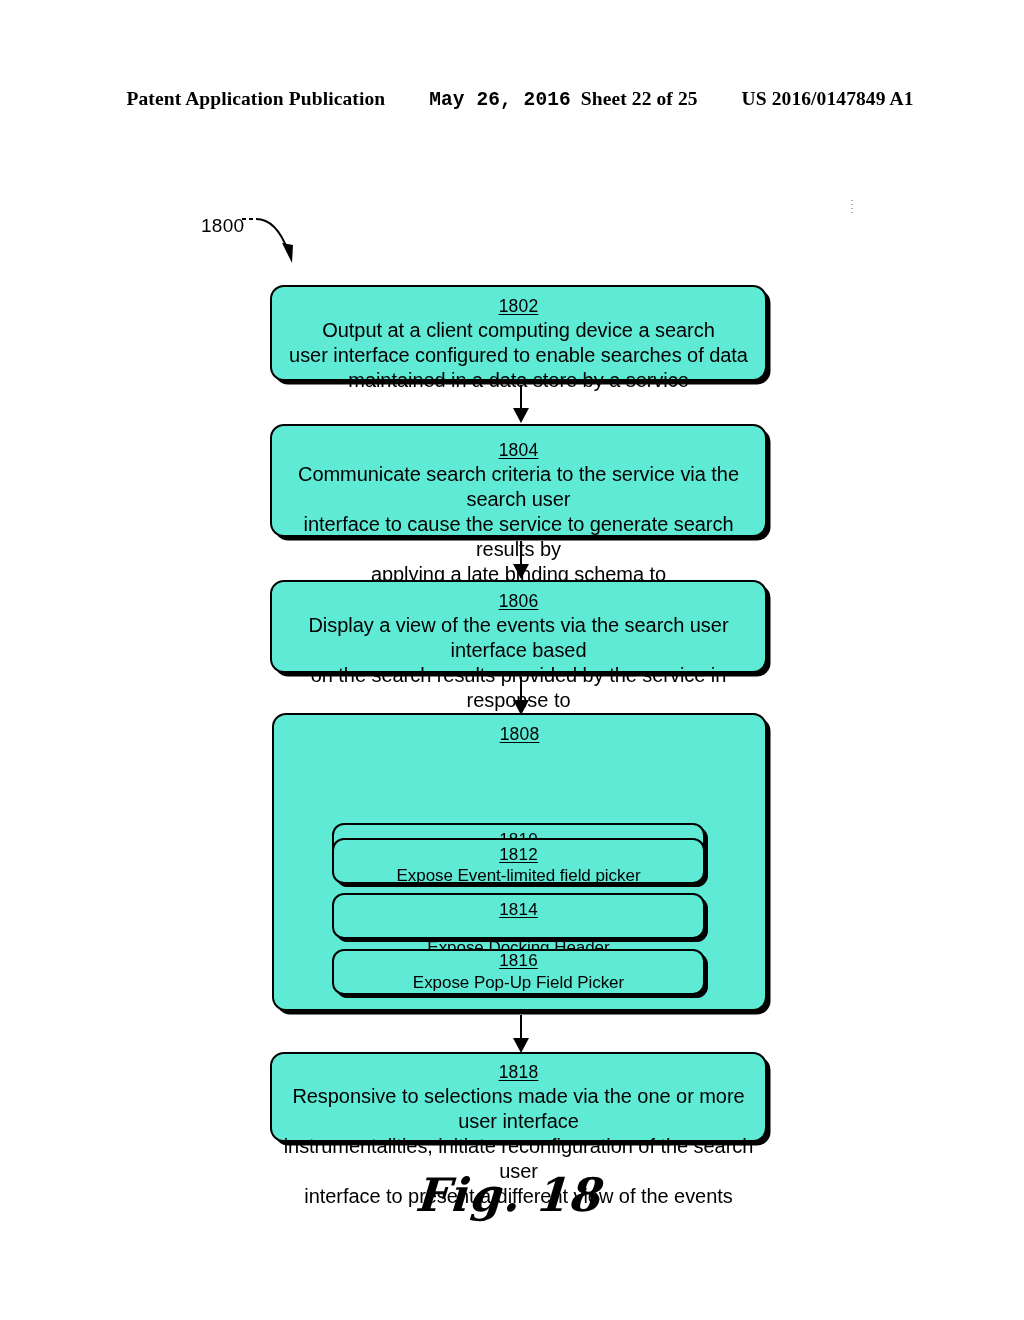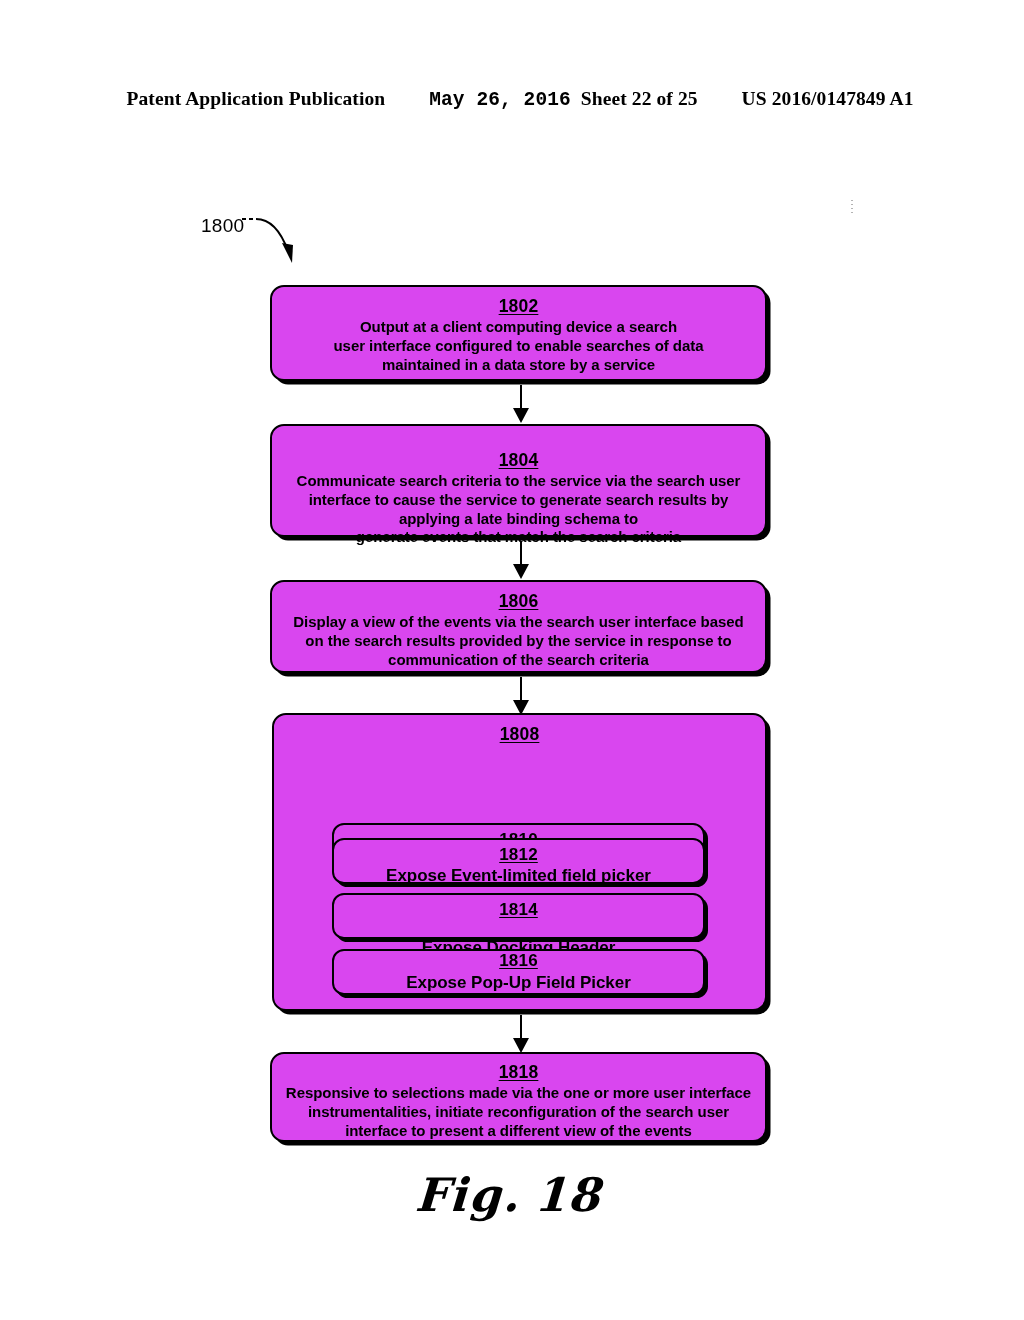--- a/index.html
+++ b/index.html
@@ -51,46 +51,45 @@
     left: 240px;
     top: 205px;
     width: 80px;
     height: 80px;
   }
 
   
   .flow-box {
     position: absolute;
     box-sizing: border-box;
-    background: #d946ef;
+    background: #5eead4;
     border: 2.2px solid #000000;
     border-radius: 14px;
     box-shadow: 4px 4px 0 -0.5px #000000;
     display: flex;
     flex-direction: column;
     align-items: center;
     justify-content: flex-start;
     text-align: center;
-    font-weight: bold;
   }
   .flow-box.inner {
     border-width: 2px;
     border-radius: 12px;
     box-shadow: 3.5px 3.5px 0 -0.5px #000000;
   }
 
   .box-num {
     font-size: 17.5px;
     line-height: 1.25;
     text-decoration: underline;
     text-underline-offset: 2px;
     letter-spacing: 0.2px;
   }
   .box-text {
-    font-size: 15px;
+    font-size: 20px;
     line-height: 1.255;
     letter-spacing: -0.05px;
     white-space: pre-line;
   }
   .flow-box.inner .box-num { font-size: 17px; }
   .flow-box.inner .box-text { font-size: 17px; }
 
   
   .connector {
     position: absolute;
@@ -165,21 +164,21 @@
   <div class="box-text">Output at a client computing device a search
 user interface configured to enable searches of data
 maintained in a data store by a service</div>
 </div>
 
 <div class="connector" style="top:385px; height:38px;">
   <div class="stem" style="height:25px;"></div>
   <div class="head" style="top:23px;"></div>
 </div>
 
-<div class="flow-box" style="left:270px; top:424px; width:497px; height:113px; padding-top:24px;">
+<div class="flow-box" style="left:270px; top:424px; width:497px; height:113px; padding-top:14px;">
   <div class="box-num">1804</div>
   <div class="box-text">Communicate search criteria to the service via the search user
 interface to cause the service to generate search results by
 applying a late binding schema to
 generate events that match the search criteria</div>
 </div>
 
 <div class="connector" style="top:541px; height:38px;">
   <div class="stem" style="height:25px;"></div>
   <div class="head" style="top:23px;"></div>

